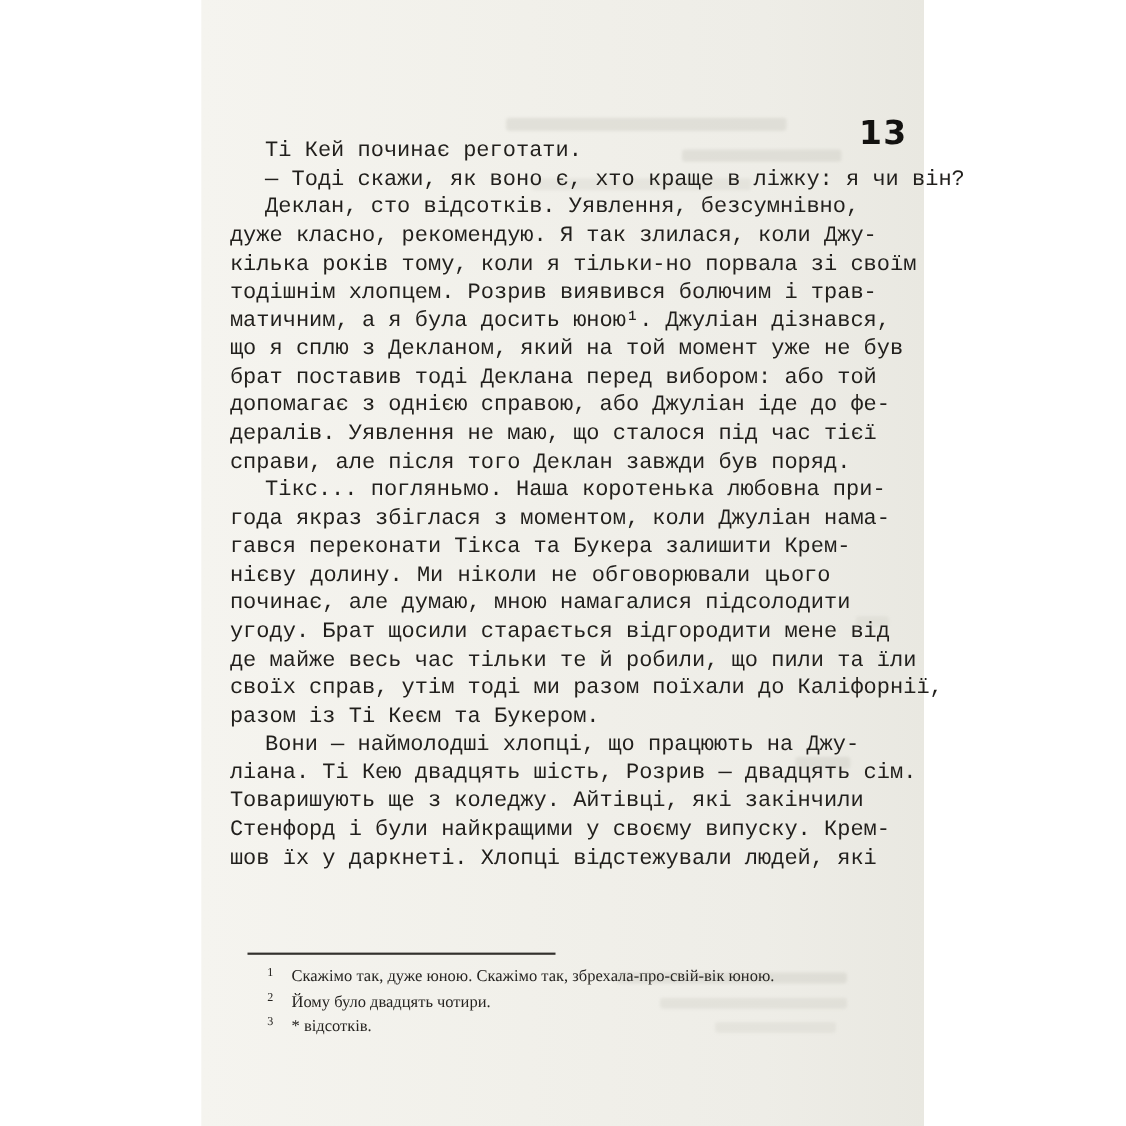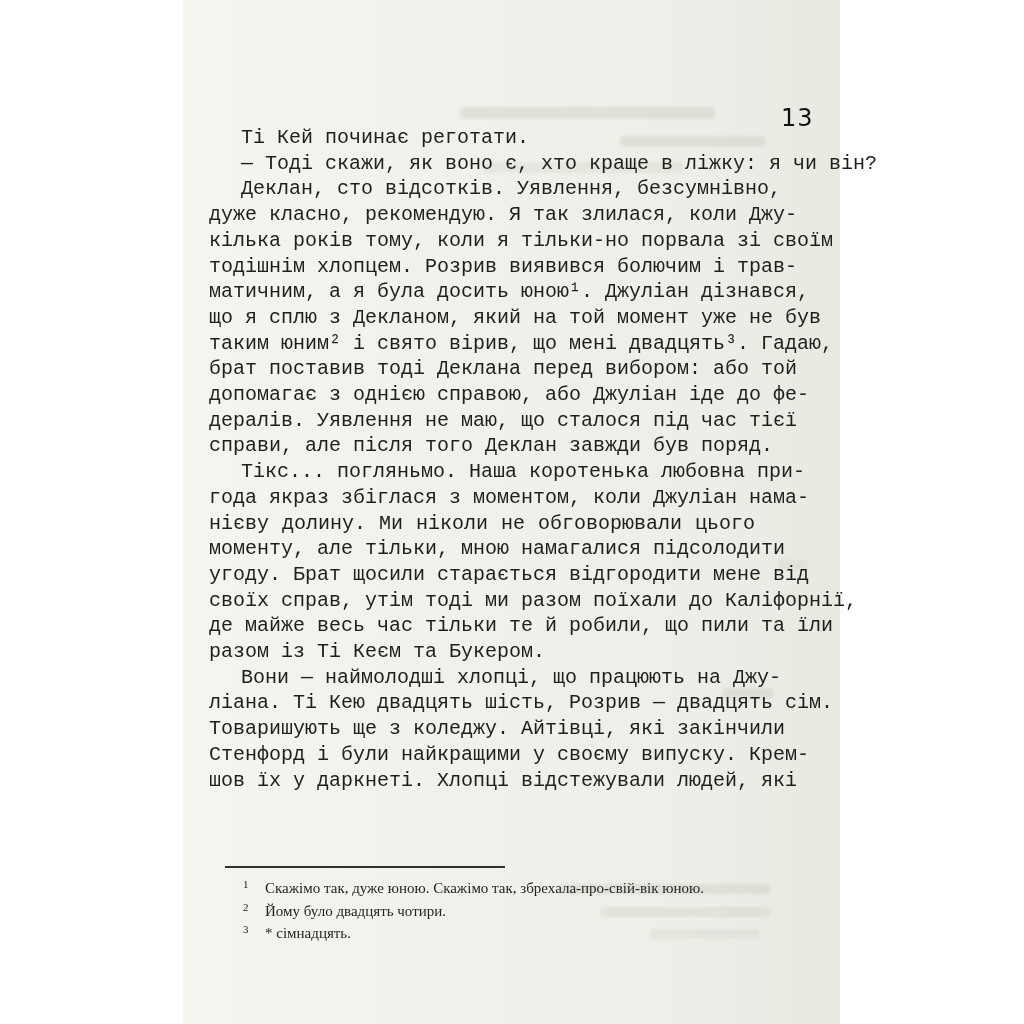--- a/index.html
+++ b/index.html
@@ -23,22 +23,22 @@
     top: 0;
     width: 657px;
     height: 1024px;
     background: linear-gradient(90deg, #f5f4ef 0%, #f1f0ea 45%, #eeede7 78%, #e9e8e1 100%);
   }
   .page-number {
     position: absolute;
     left: 598px;
     top: 104px;
     font-family: "DejaVu Sans", sans-serif;
-    font-weight: normal;
-    font-size: 24px;
+    font-weight: bold;
+    font-size: 30px;
     letter-spacing: 1px;
     color: #131210;
   }
   .body-text {
     position: absolute;
     left: 26px;
     top: 105px;
     width: 546px;
     font-family: Liberation Mono, monospace;
     font-size: 20px;
@@ -118,32 +118,32 @@
 
     <div class="body-text">
         <div class="line indent nojust">Ті Кей починає реготати.</div>
         <div class="line indent">— Тоді скажи, як воно є, хто краще в ліжку: я чи він?</div>
         <div class="line indent">Деклан, сто відсотків. Уявлення, безсумнівно,</div>
         <div class="line">дуже класно, рекомендую. Я так злилася, коли Джу-</div>
         <div class="line">кілька років тому, коли я тільки-но порвала зі своїм</div>
         <div class="line">тодішнім хлопцем. Розрив виявився болючим і трав-</div>
         <div class="line">матичним, а я була досить юною¹. Джуліан дізнався,</div>
         <div class="line">що я сплю з Декланом, який на той момент уже не був</div>
-        <div class="line">таким юним² і свято вірив, що мені двадцять³. Гадаю,</div>
         <div class="line">брат поставив тоді Деклана перед вибором: або той</div>
         <div class="line">допомагає з однією справою, або Джуліан іде до фе-</div>
         <div class="line">дералів. Уявлення не маю, що сталося під час тієї</div>
         <div class="line nojust">справи, але після того Деклан завжди був поряд.</div>
         <div class="line indent">Тікс... погляньмо. Наша коротенька любовна при-</div>
         <div class="line">года якраз збіглася з моментом, коли Джуліан нама-</div>
+        <div class="line">гався переконати Тікса та Букера залишити Крем-</div>
         <div class="line">нієву долину. Ми ніколи не обговорювали цього</div>
-        <div class="line">моменту, але тільки, мною намагалися підсолодити</div>
+        <div class="line">починає, але думаю, мною намагалися підсолодити</div>
         <div class="line">угоду. Брат щосили старається відгородити мене від</div>
+        <div class="line">де майже весь час тільки те й робили, що пили та їли</div>
         <div class="line">своїх справ, утім тоді ми разом поїхали до Каліфорнії,</div>
-        <div class="line">де майже весь час тільки те й робили, що пили та їли</div>
         <div class="line nojust">разом із Ті Кеєм та Букером.</div>
         <div class="line indent">Вони — наймолодші хлопці, що працюють на Джу-</div>
         <div class="line">ліана. Ті Кею двадцять шість, Розрив — двадцять сім.</div>
         <div class="line">Товаришують ще з коледжу. Айтівці, які закінчили</div>
         <div class="line">Стенфорд і були найкращими у своєму випуску. Крем-</div>
         <div class="line">шов їх у даркнеті. Хлопці відстежували людей, які</div>
       </div>
 
     <div class="fn-rule"></div>
 
@@ -151,18 +151,18 @@
         <div class="fn-row">
           <span class="fn-marker">1</span>
           <span class="fn-text">Скажімо так, дуже юною. Скажімо так, збрехала-про-свій-вік юною.</span>
         </div>
         <div class="fn-row">
           <span class="fn-marker">2</span>
           <span class="fn-text">Йому було двадцять чотири.</span>
         </div>
         <div class="fn-row">
           <span class="fn-marker">3</span>
-          <span class="fn-text">* сімнадцять.</span>
+          <span class="fn-text">* відсотків.</span>
         </div>
       </div>
 
   </div>
 </div>
 
 </body></html>

